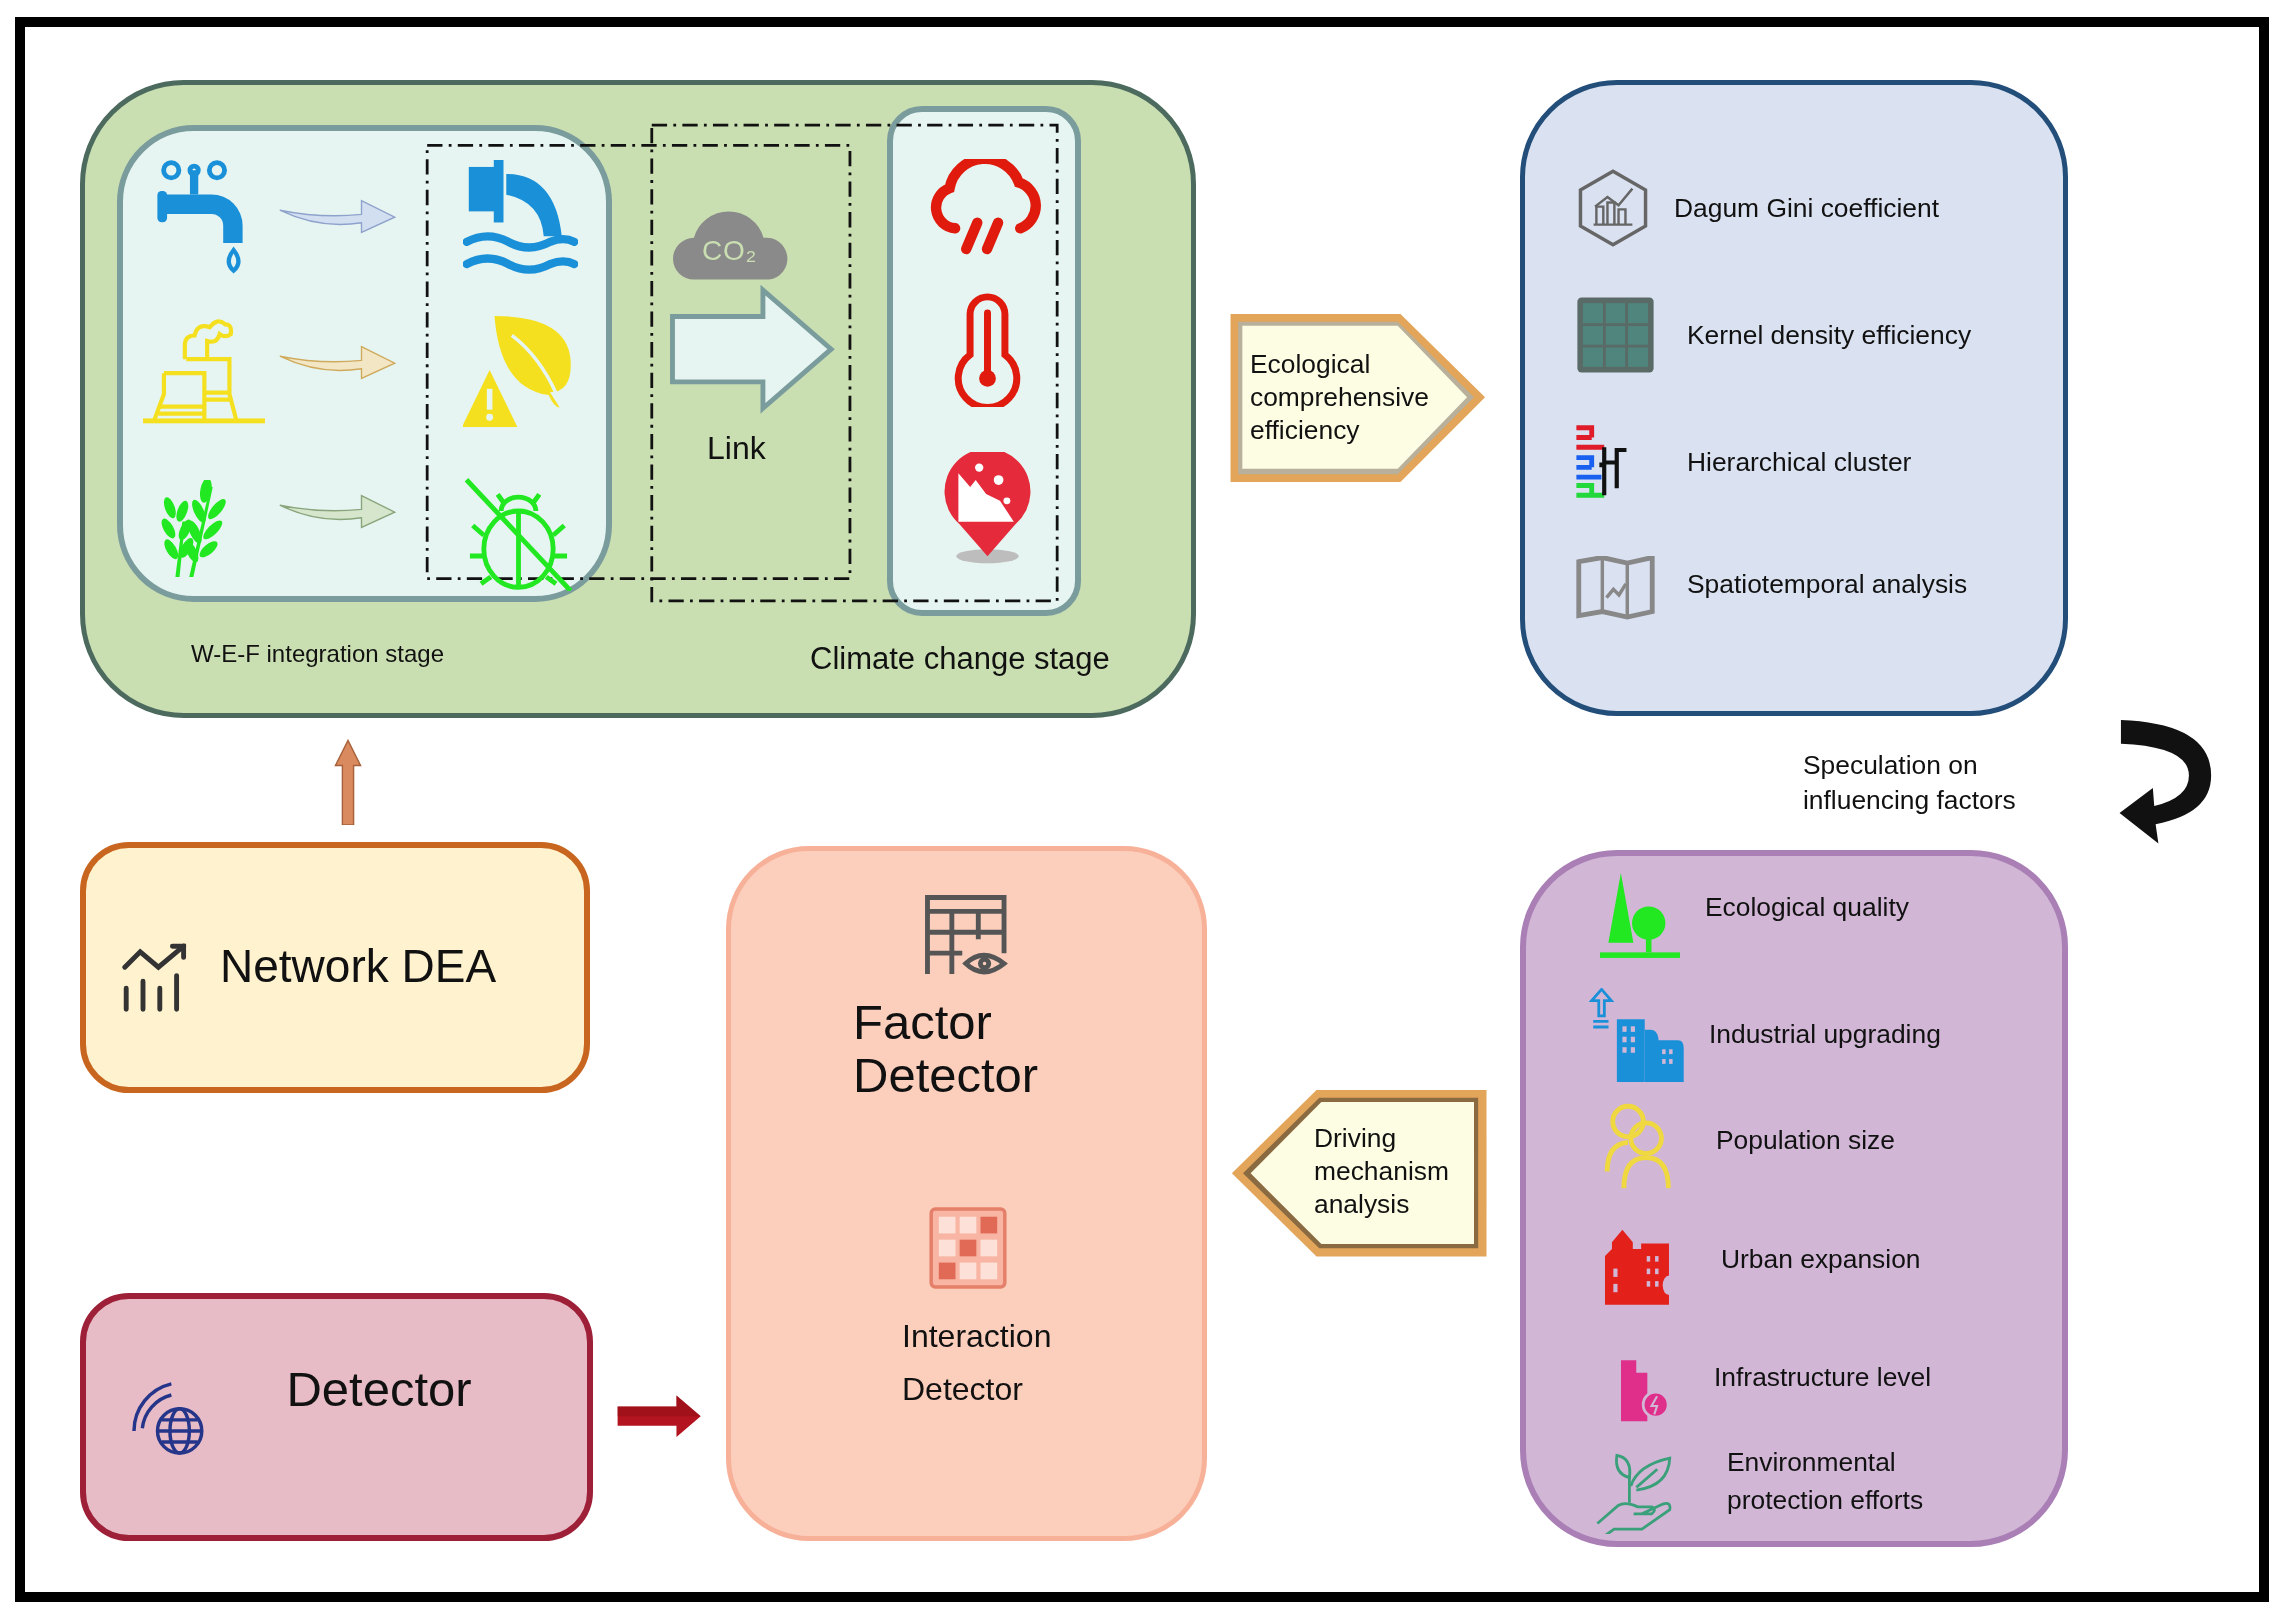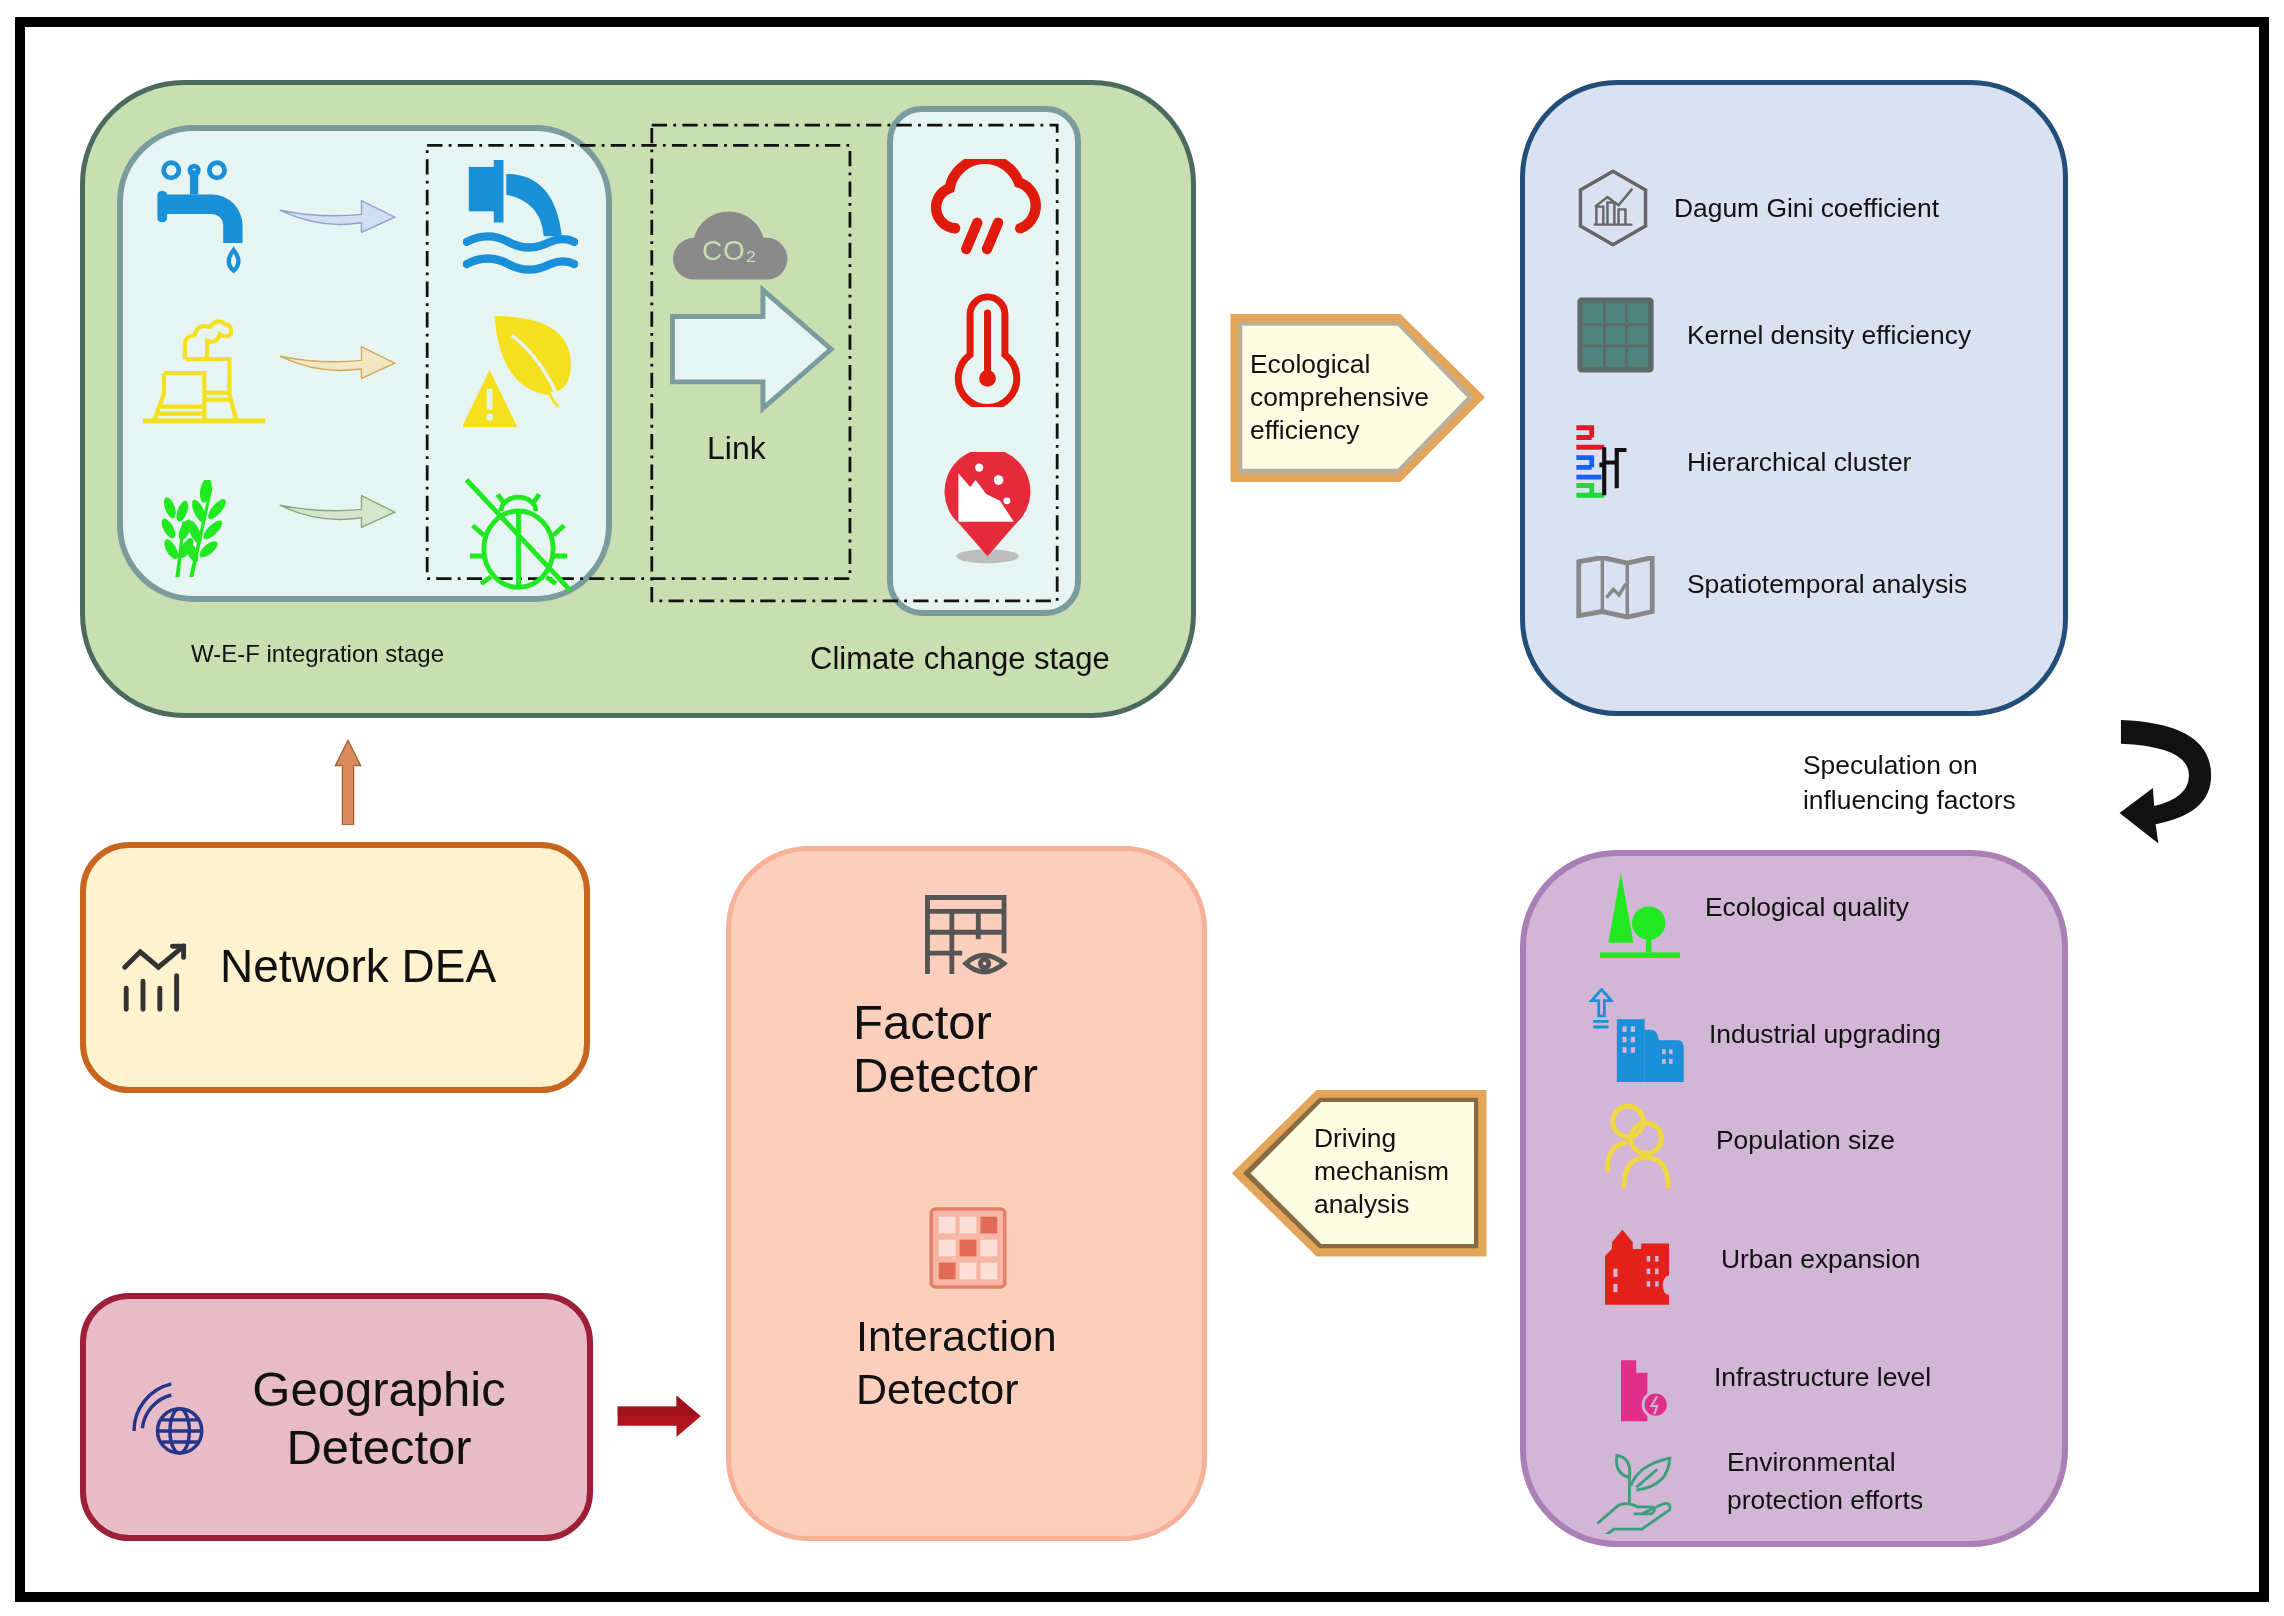--- a/index.html
+++ b/index.html
@@ -290,21 +290,20 @@
 <svg class="icon" style="left:131px;top:1377px" width="80" height="83" viewBox="0 0 115 120">
   <g fill="none" stroke="#24358a" stroke-width="5">
     <circle cx="70" cy="78" r="32"></circle>
       <ellipse cx="70" cy="78" rx="14" ry="32"></ellipse>
       <path d="M38 78 h64 M44 62 h52 M44 94 h52"></path>
     <path d="M4 78 a70 70 0 0 1 54 -68"></path>
       <path d="M16 74 a56 56 0 0 1 42 -48"></path>
   </g>
 </svg>
 <div class="label bold" style="left:240px;top:1360px;font-size:49px;line-height:58px;text-align:center;width:278px">
-  <div>Geographic</div>
   <div>Detector</div>
 </div>
 <svg class="icon" style="left:616px;top:1394px" width="87" height="45" viewBox="0 0 125 65">
   <path d="M2 18 h85 v-16 l35 30 l-35 30 v-16 h-85z" fill="#b3141f"></path>
   <path d="M2 18 h85 v-16 l35 30 h-120z" fill="#8e0d16" opacity="0.5"></path>
 </svg>
 
 <div id="factor" class="box"></div>
 <svg class="icon" style="left:924px;top:894px" width="87" height="87" viewBox="0 0 125 125">
   <g fill="none" stroke="#555" stroke-width="7">
@@ -326,17 +325,17 @@
       <rect x="74" y="47" width="24" height="24"></rect>
       <rect x="44" y="80" width="24" height="24"></rect>
       <rect x="74" y="80" width="24" height="24"></rect>
     </g>
   <g fill="#e06a55">
       <rect x="74" y="14" width="24" height="24"></rect>
       <rect x="44" y="47" width="24" height="24"></rect>
       <rect x="14" y="80" width="24" height="24"></rect>
     </g>
 </svg>
-<div class="label bold" style="left:856px;top:1310px;font-size:43px;line-height:53px">
+<div class="label bold" style="left:902px;top:1310px;font-size:32px;line-height:53px">
   <div>Interaction</div>
   <div>Detector</div>
 </div>
 
 
 </body></html>

